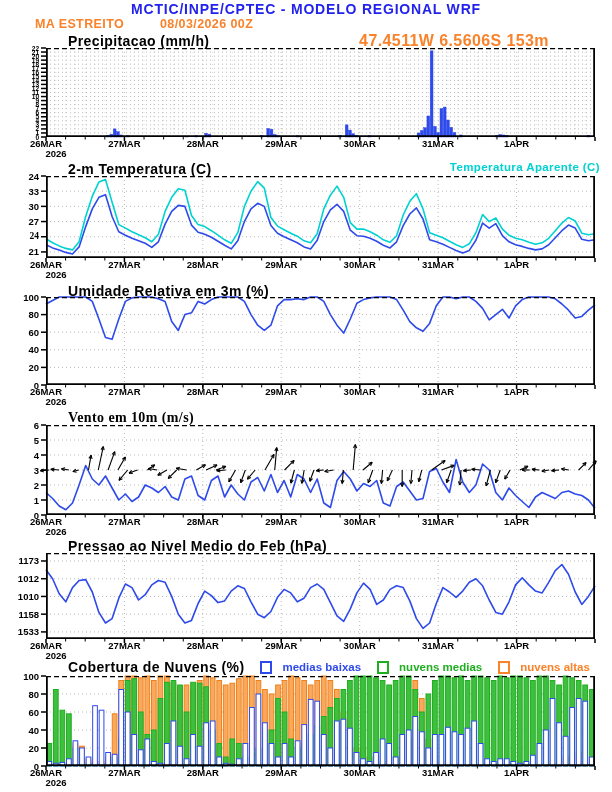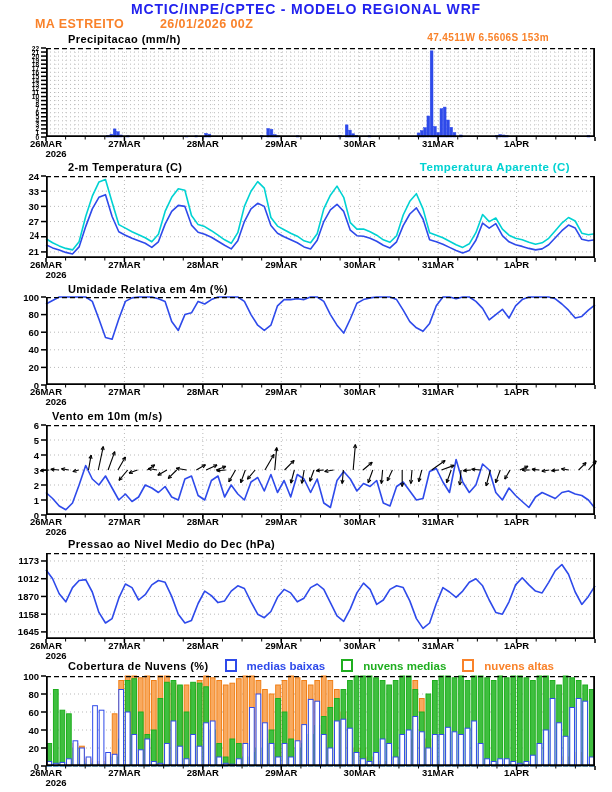--- a/index.html
+++ b/index.html
@@ -3,41 +3,41 @@
 <meta charset="utf-8">
 <style>
   html,body{margin:0;padding:0;background:#fff;}
   .page{position:relative;width:612px;height:792px;background:#ffffff;overflow:hidden;
         font-family:"Liberation Sans",sans-serif;font-weight:bold;color:#000;}
   .hdr-title{position:absolute;top:1px;left:0;width:612px;text-align:center;
              font-size:14px;letter-spacing:.8px;}
   .hdr-row2{position:absolute;top:17px;left:0;width:612px;font-size:12.5px;letter-spacing:.4px;}
   .hdr-station{position:absolute;left:35px;top:0;}
   .hdr-run{position:absolute;left:160px;top:0;}
-  .panel-title{position:absolute;font-size:11px;letter-spacing:.4px;white-space:nowrap;}
-  .loc-label{position:absolute;font-size:10px;letter-spacing:.4px;white-space:nowrap;}
+  .panel-title{position:absolute;font-size:14px;letter-spacing:.4px;white-space:nowrap;}
+  .loc-label{position:absolute;font-size:16px;letter-spacing:.4px;white-space:nowrap;}
   .right-label{position:absolute;font-size:11.5px;letter-spacing:.4px;white-space:nowrap;}
   .legend{position:absolute;display:flex;align-items:center;gap:8px;font-size:11.5px;white-space:nowrap;}
   .legend .sw{display:inline-block;width:8px;height:9px;background:#fff;border:2px solid #000;margin:0 2px 0 8px;}
   .ylabels{position:absolute;left:0;}
   .ytick{position:absolute;right:0;text-align:right;font-size:9.5px;line-height:9px;}
   .ytick-sm{position:absolute;right:0;text-align:right;font-size:6.5px;line-height:5px;}
   .xlabels{position:absolute;left:0;width:612px;}
   .xtick{position:absolute;width:44px;text-align:center;font-size:9.5px;line-height:10px;}
   svg.plot{position:absolute;overflow:visible;}
 </style>
 </head>
 <body>
 
 <div class="page">
 
   <div class="hdr-title" style="color: rgb(34, 34, 238);">MCTIC/INPE/CPTEC - MODELO REGIONAL WRF</div>
   <div class="hdr-row2" style="color: rgb(249, 130, 42);">
     <span class="hdr-station">MA ESTREITO</span>
-    <span class="hdr-run">26/01/2026 00Z</span>
+    <span class="hdr-run">08/03/2026 00Z</span>
   </div>
 
   <div>
     <div class="panel-title" style="left: 68px; top: 33px;">Precipitacao (mm/h)</div>
     <div class="loc-label" style="color: rgb(249, 130, 42); right: 63px; top: 32px;">47.4511W 6.5606S 153m</div>
     <svg class="plot" width="549" height="89" viewBox="0 0 549 89" style="left: 46px; top: 48px;">
         <line x1="0" y1="84.95454545454545" x2="549" y2="84.95454545454545" stroke="#b9b9b9" stroke-width="1" stroke-dasharray="1 3"></line>
         <line x1="0" y1="80.9090909090909" x2="549" y2="80.9090909090909" stroke="#b9b9b9" stroke-width="1" stroke-dasharray="1 3"></line>
         <line x1="0" y1="76.86363636363636" x2="549" y2="76.86363636363636" stroke="#b9b9b9" stroke-width="1" stroke-dasharray="1 3"></line>
         <line x1="0" y1="72.81818181818181" x2="549" y2="72.81818181818181" stroke="#b9b9b9" stroke-width="1" stroke-dasharray="1 3"></line>
@@ -254,21 +254,21 @@
         <div class="xtick" style="left: 180.857px;">28MAR</div>
         <div class="xtick" style="left: 259.286px;">29MAR</div>
         <div class="xtick" style="left: 337.714px;">30MAR</div>
         <div class="xtick" style="left: 416.143px;">31MAR</div>
         <div class="xtick" style="left: 494.571px;">1APR</div>
       </div>
   </div>
 
   <div>
     <div class="panel-title" style="left: 68px; top: 161px;">2-m Temperatura (C)</div>
-    <div class="right-label" style="color: rgb(0, 210, 210); right: 42px; top: 161px;">Temperatura Aparente (C)</div>
+    <div class="right-label" style="color: rgb(0, 210, 210); right: 12px; top: 161px;">Temperatura Aparente (C)</div>
     <svg class="plot" width="549" height="82" viewBox="0 0 549 82" style="left: 46px; top: 176px;">
         <line x1="0" y1="75.92592592592592" x2="549" y2="75.92592592592592" stroke="#b9b9b9" stroke-width="1" stroke-dasharray="1 3"></line>
         <line x1="0" y1="60.74074074074074" x2="549" y2="60.74074074074074" stroke="#b9b9b9" stroke-width="1" stroke-dasharray="1 3"></line>
         <line x1="0" y1="45.55555555555556" x2="549" y2="45.55555555555556" stroke="#b9b9b9" stroke-width="1" stroke-dasharray="1 3"></line>
         <line x1="0" y1="30.370370370370367" x2="549" y2="30.370370370370367" stroke="#b9b9b9" stroke-width="1" stroke-dasharray="1 3"></line>
         <line x1="0" y1="15.18518518518519" x2="549" y2="15.18518518518519" stroke="#b9b9b9" stroke-width="1" stroke-dasharray="1 3"></line>
         <line x1="78.42857142857143" y1="0" x2="78.42857142857143" y2="82" stroke="#b9b9b9" stroke-width="1" stroke-dasharray="1 3"></line>
         <line x1="156.85714285714286" y1="0" x2="156.85714285714286" y2="82" stroke="#b9b9b9" stroke-width="1" stroke-dasharray="1 3"></line>
         <line x1="235.28571428571428" y1="0" x2="235.28571428571428" y2="82" stroke="#b9b9b9" stroke-width="1" stroke-dasharray="1 3"></line>
         <line x1="313.7142857142857" y1="0" x2="313.7142857142857" y2="82" stroke="#b9b9b9" stroke-width="1" stroke-dasharray="1 3"></line>
@@ -336,21 +336,21 @@
         <div class="xtick" style="left: 102.429px;">27MAR</div>
         <div class="xtick" style="left: 180.857px;">28MAR</div>
         <div class="xtick" style="left: 259.286px;">29MAR</div>
         <div class="xtick" style="left: 337.714px;">30MAR</div>
         <div class="xtick" style="left: 416.143px;">31MAR</div>
         <div class="xtick" style="left: 494.571px;">1APR</div>
       </div>
   </div>
 
   <div>
-    <div class="panel-title" style="left: 68px; top: 283px;">Umidade Relativa em 4m (%)</div>
+    <div class="panel-title" style="left: 68px; top: 283px;">Umidade Relativa em 3m (%)</div>
     <svg class="plot" width="549" height="88" viewBox="0 0 549 88" style="left: 46px; top: 297px;">
         <line x1="0" y1="70.4" x2="549" y2="70.4" stroke="#b9b9b9" stroke-width="1" stroke-dasharray="1 3"></line>
         <line x1="0" y1="52.8" x2="549" y2="52.8" stroke="#b9b9b9" stroke-width="1" stroke-dasharray="1 3"></line>
         <line x1="0" y1="35.2" x2="549" y2="35.2" stroke="#b9b9b9" stroke-width="1" stroke-dasharray="1 3"></line>
         <line x1="0" y1="17.599999999999994" x2="549" y2="17.599999999999994" stroke="#b9b9b9" stroke-width="1" stroke-dasharray="1 3"></line>
         <line x1="78.42857142857143" y1="0" x2="78.42857142857143" y2="88" stroke="#b9b9b9" stroke-width="1" stroke-dasharray="1 3"></line>
         <line x1="156.85714285714286" y1="0" x2="156.85714285714286" y2="88" stroke="#b9b9b9" stroke-width="1" stroke-dasharray="1 3"></line>
         <line x1="235.28571428571428" y1="0" x2="235.28571428571428" y2="88" stroke="#b9b9b9" stroke-width="1" stroke-dasharray="1 3"></line>
         <line x1="313.7142857142857" y1="0" x2="313.7142857142857" y2="88" stroke="#b9b9b9" stroke-width="1" stroke-dasharray="1 3"></line>
         <line x1="392.14285714285717" y1="0" x2="392.14285714285717" y2="88" stroke="#b9b9b9" stroke-width="1" stroke-dasharray="1 3"></line>
@@ -416,21 +416,21 @@
         <div class="xtick" style="left: 102.429px;">27MAR</div>
         <div class="xtick" style="left: 180.857px;">28MAR</div>
         <div class="xtick" style="left: 259.286px;">29MAR</div>
         <div class="xtick" style="left: 337.714px;">30MAR</div>
         <div class="xtick" style="left: 416.143px;">31MAR</div>
         <div class="xtick" style="left: 494.571px;">1APR</div>
       </div>
   </div>
 
   <div>
-    <div class="panel-title" style="left: 52px; top: 410px;">Vento em 10m (m/s)</div>
+    <div class="panel-title" style="left: 68px; top: 410px; font-family: Liberation Serif, serif;">Vento em 10m (m/s)</div>
     <svg class="plot" width="549" height="90" viewBox="0 0 549 90" style="left: 46px; top: 425px;">
         <line x1="0" y1="75" x2="549" y2="75" stroke="#b9b9b9" stroke-width="1" stroke-dasharray="1 3"></line>
         <line x1="0" y1="60" x2="549" y2="60" stroke="#b9b9b9" stroke-width="1" stroke-dasharray="1 3"></line>
         <line x1="0" y1="45" x2="549" y2="45" stroke="#b9b9b9" stroke-width="1" stroke-dasharray="1 3"></line>
         <line x1="0" y1="30" x2="549" y2="30" stroke="#b9b9b9" stroke-width="1" stroke-dasharray="1 3"></line>
         <line x1="0" y1="15" x2="549" y2="15" stroke="#b9b9b9" stroke-width="1" stroke-dasharray="1 3"></line>
         <line x1="78.42857142857143" y1="0" x2="78.42857142857143" y2="90" stroke="#b9b9b9" stroke-width="1" stroke-dasharray="1 3"></line>
         <line x1="156.85714285714286" y1="0" x2="156.85714285714286" y2="90" stroke="#b9b9b9" stroke-width="1" stroke-dasharray="1 3"></line>
         <line x1="235.28571428571428" y1="0" x2="235.28571428571428" y2="90" stroke="#b9b9b9" stroke-width="1" stroke-dasharray="1 3"></line>
         <line x1="313.7142857142857" y1="0" x2="313.7142857142857" y2="90" stroke="#b9b9b9" stroke-width="1" stroke-dasharray="1 3"></line>
@@ -667,21 +667,21 @@
         <div class="xtick" style="left: 102.429px;">27MAR</div>
         <div class="xtick" style="left: 180.857px;">28MAR</div>
         <div class="xtick" style="left: 259.286px;">29MAR</div>
         <div class="xtick" style="left: 337.714px;">30MAR</div>
         <div class="xtick" style="left: 416.143px;">31MAR</div>
         <div class="xtick" style="left: 494.571px;">1APR</div>
       </div>
   </div>
 
   <div>
-    <div class="panel-title" style="left: 68px; top: 538px;">Pressao ao Nivel Medio do Dec (hPa)</div>
+    <div class="panel-title" style="left: 68px; top: 538px;">Pressao ao Nivel Medio do Feb (hPa)</div>
     <svg class="plot" width="549" height="86" viewBox="0 0 549 86" style="left: 46px; top: 553px;">
         <line x1="0" y1="78.90721649484571" x2="549" y2="78.90721649484571" stroke="#b9b9b9" stroke-width="1" stroke-dasharray="1 3"></line>
         <line x1="0" y1="61.17525773195899" x2="549" y2="61.17525773195899" stroke="#b9b9b9" stroke-width="1" stroke-dasharray="1 3"></line>
         <line x1="0" y1="43.443298969072266" x2="549" y2="43.443298969072266" stroke="#b9b9b9" stroke-width="1" stroke-dasharray="1 3"></line>
         <line x1="0" y1="25.71134020618554" x2="549" y2="25.71134020618554" stroke="#b9b9b9" stroke-width="1" stroke-dasharray="1 3"></line>
         <line x1="0" y1="7.97938144329882" x2="549" y2="7.97938144329882" stroke="#b9b9b9" stroke-width="1" stroke-dasharray="1 3"></line>
         <line x1="78.42857142857143" y1="0" x2="78.42857142857143" y2="86" stroke="#b9b9b9" stroke-width="1" stroke-dasharray="1 3"></line>
         <line x1="156.85714285714286" y1="0" x2="156.85714285714286" y2="86" stroke="#b9b9b9" stroke-width="1" stroke-dasharray="1 3"></line>
         <line x1="235.28571428571428" y1="0" x2="235.28571428571428" y2="86" stroke="#b9b9b9" stroke-width="1" stroke-dasharray="1 3"></line>
         <line x1="313.7142857142857" y1="0" x2="313.7142857142857" y2="86" stroke="#b9b9b9" stroke-width="1" stroke-dasharray="1 3"></line>
@@ -729,23 +729,23 @@
         <line x1="431.35714285714283" y1="86" x2="431.35714285714283" y2="88.5" stroke="#000" stroke-width="1"></line>
         <line x1="450.9642857142857" y1="86" x2="450.9642857142857" y2="88.5" stroke="#000" stroke-width="1"></line>
         <line x1="470.57142857142856" y1="86" x2="470.57142857142856" y2="88.5" stroke="#000" stroke-width="1"></line>
         <line x1="490.17857142857144" y1="86" x2="490.17857142857144" y2="88.5" stroke="#000" stroke-width="1"></line>
         <line x1="509.7857142857143" y1="86" x2="509.7857142857143" y2="88.5" stroke="#000" stroke-width="1"></line>
         <line x1="529.3928571428571" y1="86" x2="529.3928571428571" y2="88.5" stroke="#000" stroke-width="1"></line>
       </svg>
     <div class="ylabels" style="top: 553px; width: 39px; height: 86px;">
         <div class="ytick" style="top: 3.47938px;">1173</div>
         <div class="ytick" style="top: 21.2113px;">1012</div>
-        <div class="ytick" style="top: 38.9433px;">1870</div>
+        <div class="ytick" style="top: 38.9433px;">1010</div>
         <div class="ytick" style="top: 56.6753px;">1158</div>
-        <div class="ytick" style="top: 74.4072px;">1645</div>
+        <div class="ytick" style="top: 74.4072px;">1533</div>
       </div>
     <div class="xlabels" style="top: 641px;">
         <div class="xtick" style="left: 24px;">26MAR</div>
         <div class="xtick" style="left: 34px; top: 10px;">2026</div>
         <div class="xtick" style="left: 102.429px;">27MAR</div>
         <div class="xtick" style="left: 180.857px;">28MAR</div>
         <div class="xtick" style="left: 259.286px;">29MAR</div>
         <div class="xtick" style="left: 337.714px;">30MAR</div>
         <div class="xtick" style="left: 416.143px;">31MAR</div>
         <div class="xtick" style="left: 494.571px;">1APR</div>

